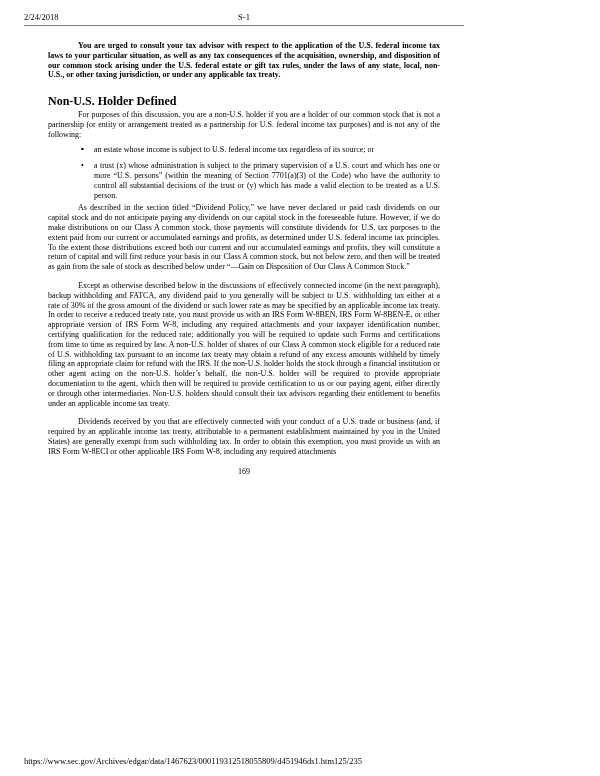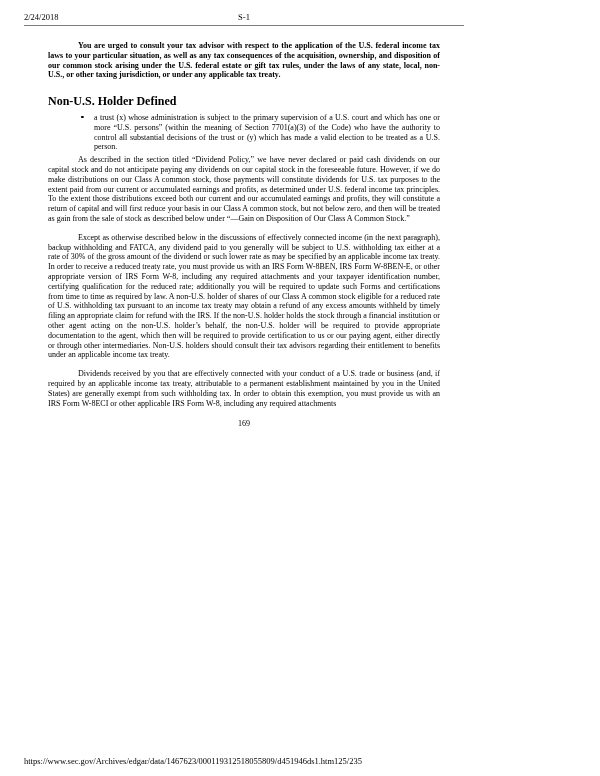--- a/index.html
+++ b/index.html
@@ -93,30 +93,32 @@
   </div>
   <hr class="header-rule">
 
 
   <div class="body-content">
 
     <p class="para intro-bold">You are urged to consult your tax advisor with respect to the application of the U.S. federal income tax laws to your particular situation, as well as any tax consequences of the acquisition, ownership, and disposition of our common stock arising under the U.S. federal estate or gift tax rules, under the laws of any state, local, non-U.S., or other taxing jurisdiction, or under any applicable tax treaty.</p>
 
     <p class="section-heading">Non-U.S. Holder Defined</p>
 
+    <p class="para after-heading">For purposes of this discussion, you are a non-U.S. holder if you are a holder of our common stock that is not a partnership (or entity or arrangement treated as a partnership for U.S. federal income tax purposes) and is not any of the following:</p>
 
     <div class="bullets">
       <div class="bullet-item">
         <span class="marker">•</span>
       </div>
       <div class="bullet-item">
         <span class="marker">•</span>
       </div>
       <div class="bullet-item">
         <span class="marker">•</span>
+        <span>an estate whose income is subject to U.S. federal income tax regardless of its source; or</span>
       </div>
       <div class="bullet-item">
         <span class="marker">•</span>
         <span>a trust (x) whose administration is subject to the primary supervision of a U.S. court and which has one or more “U.S. persons” (within the meaning of Section 7701(a)(3) of the Code) who have the authority to control all substantial decisions of the trust or (y) which has made a valid election to be treated as a U.S. person.</span>
       </div>
     </div>
 
 
     <p class="para after-heading">As described in the section titled “Dividend Policy,” we have never declared or paid cash dividends on our capital stock and do not anticipate paying any dividends on our capital stock in the foreseeable future. However, if we do make distributions on our Class A common stock, those payments will constitute dividends for U.S. tax purposes to the extent paid from our current or accumulated earnings and profits, as determined under U.S. federal income tax principles. To the extent those distributions exceed both our current and our accumulated earnings and profits, they will constitute a return of capital and will first reduce your basis in our Class A common stock, but not below zero, and then will be treated as gain from the sale of stock as described below under “—Gain on Disposition of Our Class A Common Stock.”</p>
 

